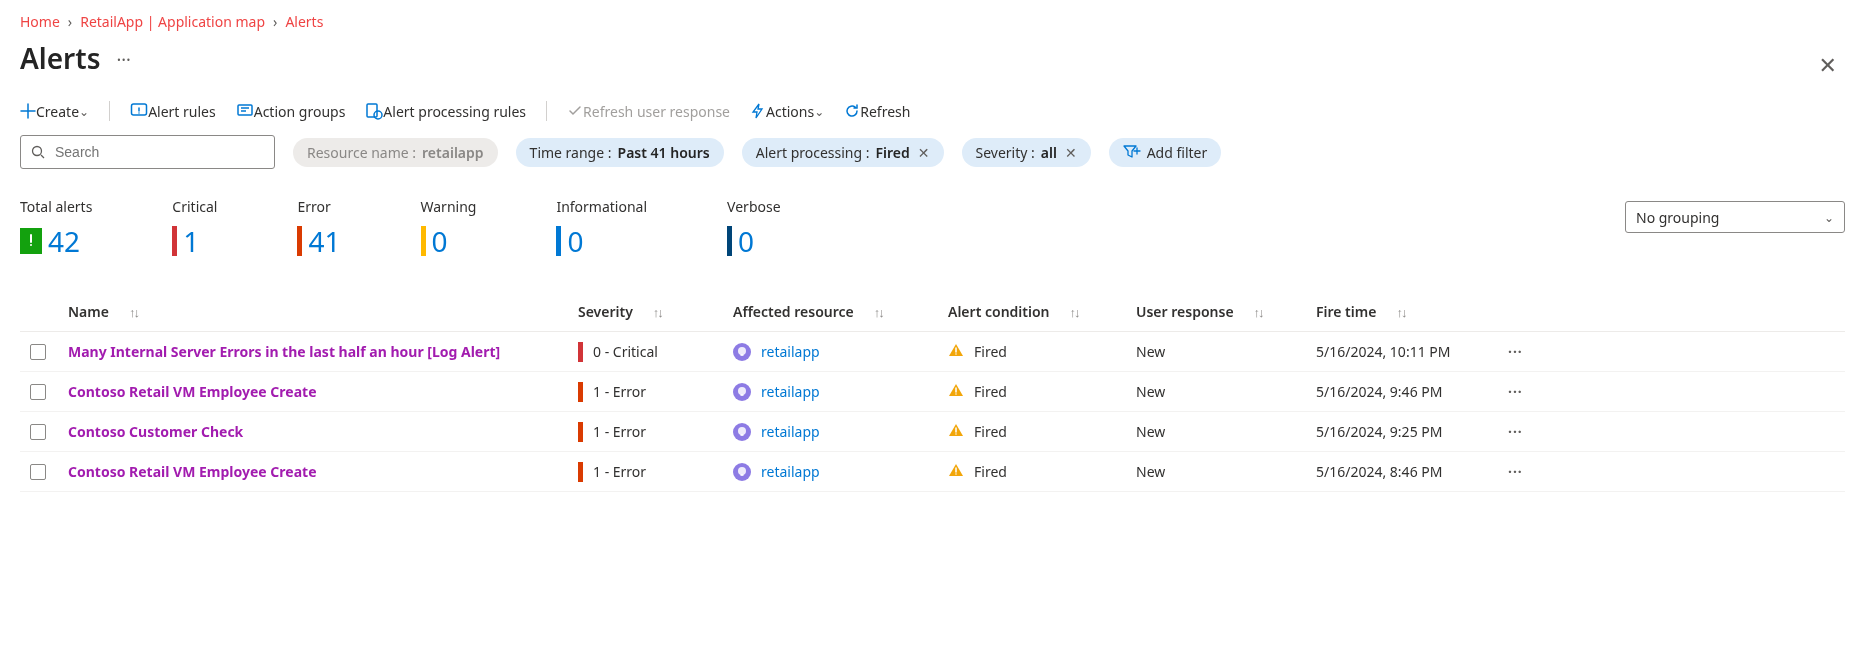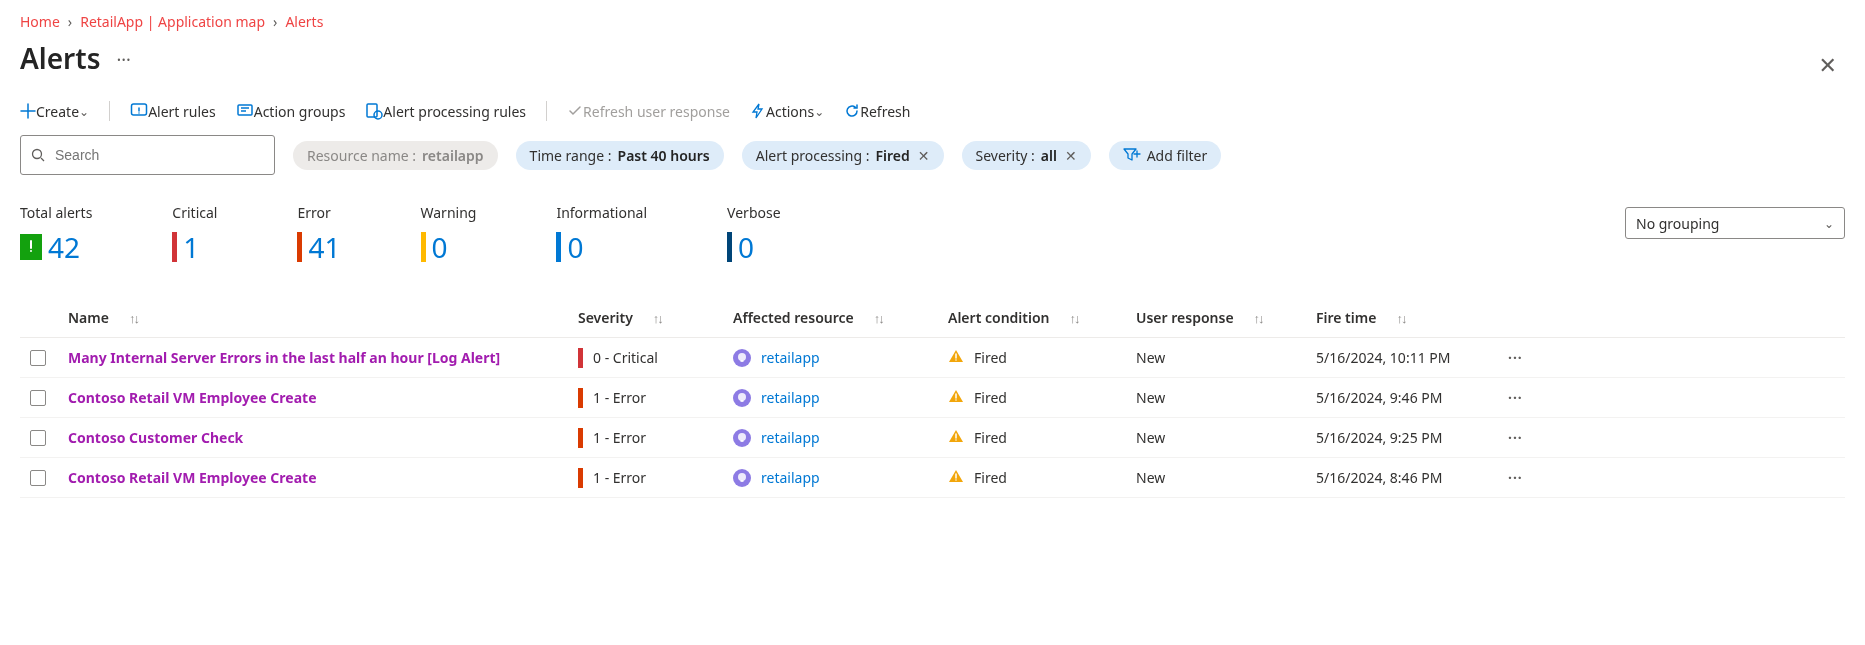--- a/index.html
+++ b/index.html
@@ -31,21 +31,21 @@
   .toolbar .btn { display: inline-flex; align-items: center; color: #323130; cursor: pointer; }
   .toolbar .btn.disabled { color: #a19f9d; }
   .toolbar .sep { width: 1px; height: 20px; background: #d2d0ce; }
   .icon { display: inline-flex; align-items: center; justify-content: center; }
   .chevron-down { font-size: 12px; color: #605e5c; }
 
   
   .filter-bar { display: flex; align-items: center; gap: 18px; flex-wrap: wrap; padding-bottom: 22px; }
   .search-box {
     display: flex; align-items: center; gap: 8px;
-    border: 1px solid #8a8886; border-radius: 3px; padding: 4px 10px; width: 255px; height: 40px;
+    border: 1px solid #8a8886; border-radius: 3px; padding: 4px 10px; width: 255px; height: 34px;
   }
   .search-box input { border: none; outline: none; width: 100%; font-size: 14px; }
   .pill {
     display: inline-flex; align-items: center; gap: 6px;
     background: #deecf9; border: 0; border-radius: 16px; padding: 5px 14px; font-size: 14px; color: #323130;
     cursor: pointer;
   }
   .pill.locked { background: #edebe9; color: #8a8886; }
   .pill .value { font-weight: 600; color: #242424; }
   .pill.locked .value { color: #8a8886; font-weight: 600; }
@@ -196,21 +196,21 @@
           </svg>
       </span>
       <input placeholder="Search" style="">
     </div>
     <div class="pill locked">
       <span>Resource name :</span>
       <span class="value">retailapp</span>
     </div>
     <div class="pill">
       <span>Time range :</span>
-      <span class="value">Past 40 hours</span>
+      <span class="value">Past 41 hours</span>
     </div>
     <div class="pill">
       <span>Alert processing :</span>
       <span class="value">Fired</span>
       <span class="x">✕</span>
     </div>
     <div class="pill">
       <span>Severity :</span>
       <span class="value">all</span>
       <span class="x">✕</span>

